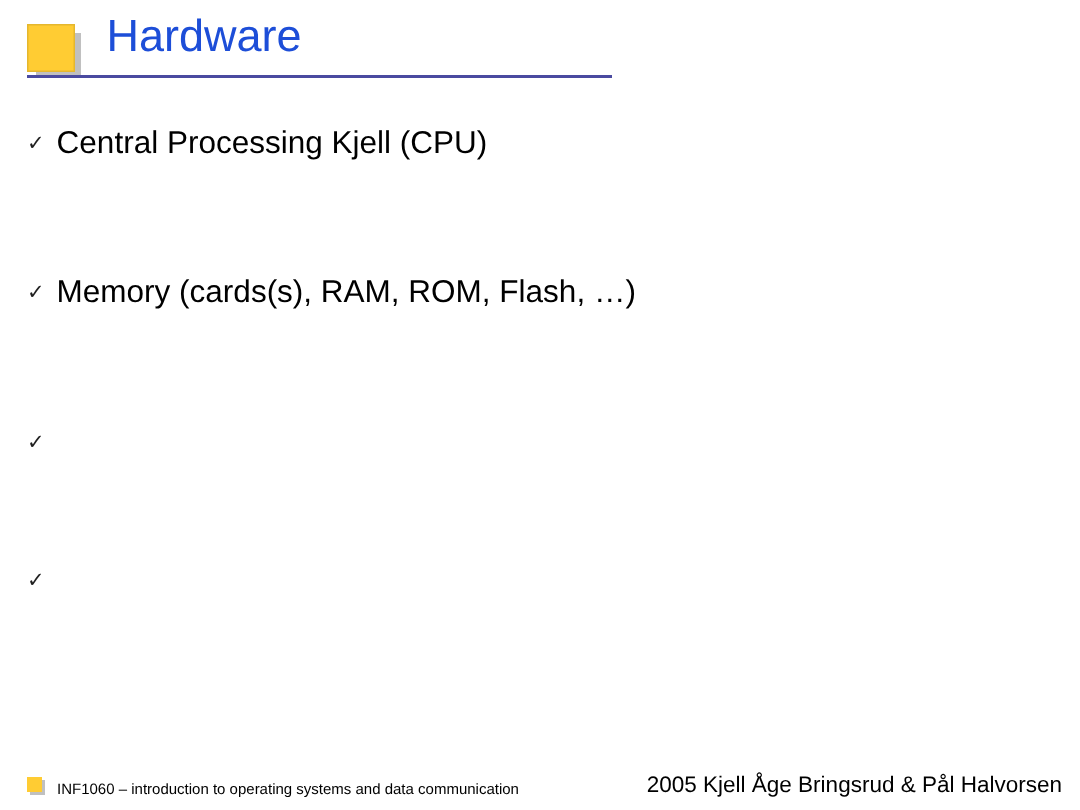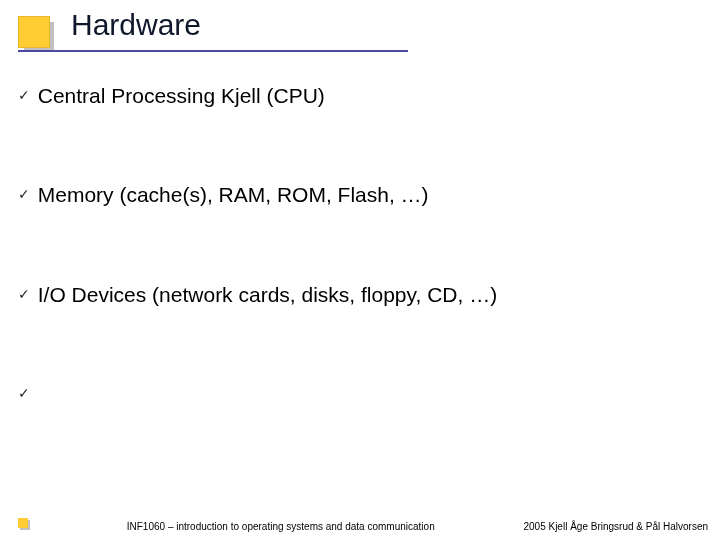--- a/index.html
+++ b/index.html
@@ -40,21 +40,21 @@
       width: 30px;
       height: 30px;
       background: #ffcc33;
       border: 1px solid rgba(0,0,0,0.1);
     }
     .title-text {
       position: absolute;
       left: 53px;
       top: 0;
       font-size: 30px;
-      color: #0f172a;
+      color: #1d4ed8;
       font-weight: normal;
       white-space: nowrap;
     }
     .title-underline {
       position: absolute;
       left: 18px;
       top: 50px;
       width: 390px;
       border-top: 2px solid #4a4aa0;
     }
@@ -112,24 +112,23 @@
       left: 0;
       top: 0;
       width: 10px;
       height: 10px;
       background: #ffcc33;
     }
     .footer-left {
       font-size: 10px;
       color: #000;
       flex: 1 1 auto;
-      text-align: center;
     }
     .footer-right {
-      font-size: 10px;
+      font-size: 15px;
       color: #000;
       flex: 0 0 auto;
       text-align: right;
     }
   </style>
 </head>
 <body>
 
 <div class="title-block">
   <div class="title-square"></div>
@@ -137,25 +136,24 @@
 </div>
 <div class="title-underline"></div>
 
 <div class="bullet-list">
   <div class="bullet-item">
     <span class="check-icon">✓</span>
     <span class="bullet-text">Central Processing Kjell (CPU)</span>
   </div>
   <div class="bullet-item">
     <span class="check-icon">✓</span>
-    <span class="bullet-text">Memory (cache(s), RAM, ROM, Flash, …)</span>
+    <span class="bullet-text">Memory (cards(s), RAM, ROM, Flash, …)</span>
   </div>
   <div class="bullet-item">
     <span class="check-icon">✓</span>
-    <span class="bullet-text">I/O Devices (network cards, disks, floppy, CD, …)</span>
   </div>
   <div class="bullet-item">
     <span class="check-icon">✓</span>
   </div>
 </div>
 
 <div class="footer">
   <div class="footer-square"></div>
   <div class="footer-left">INF1060 – introduction to operating systems and data communication</div>
   <div class="footer-right">2005 Kjell Åge Bringsrud &amp; Pål Halvorsen</div>

